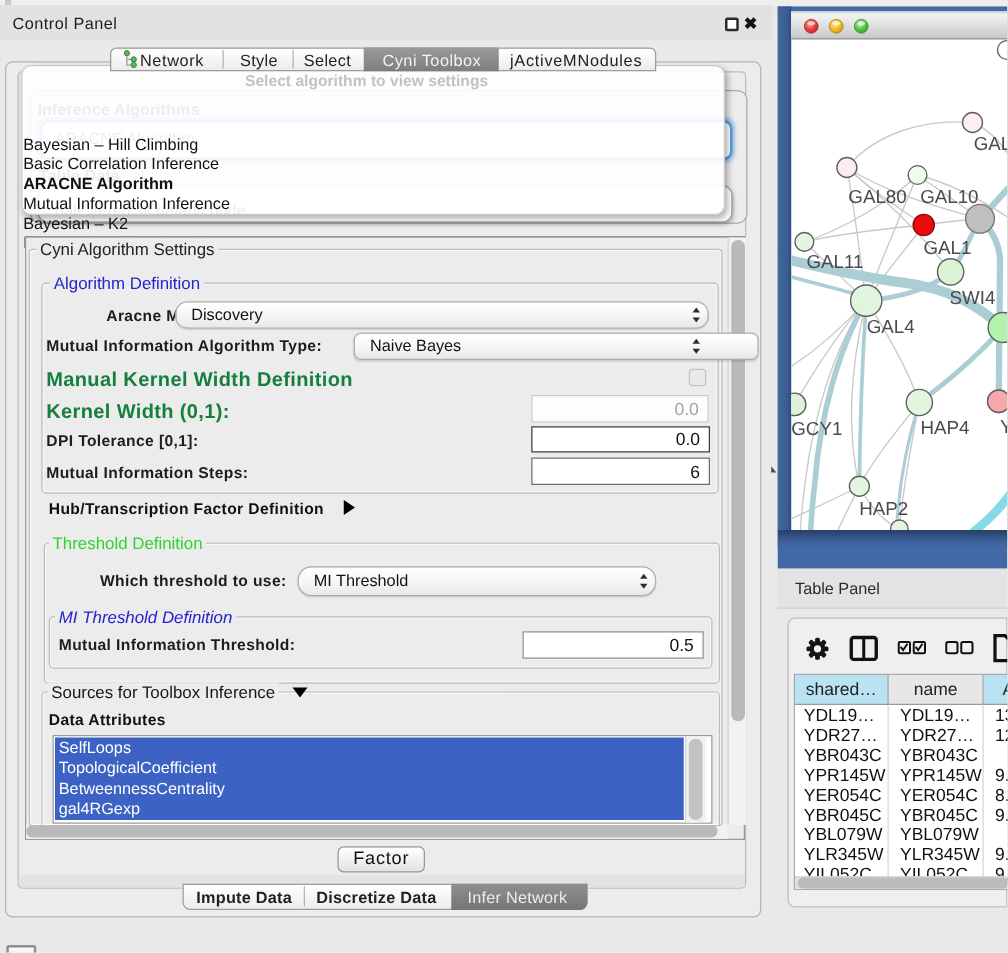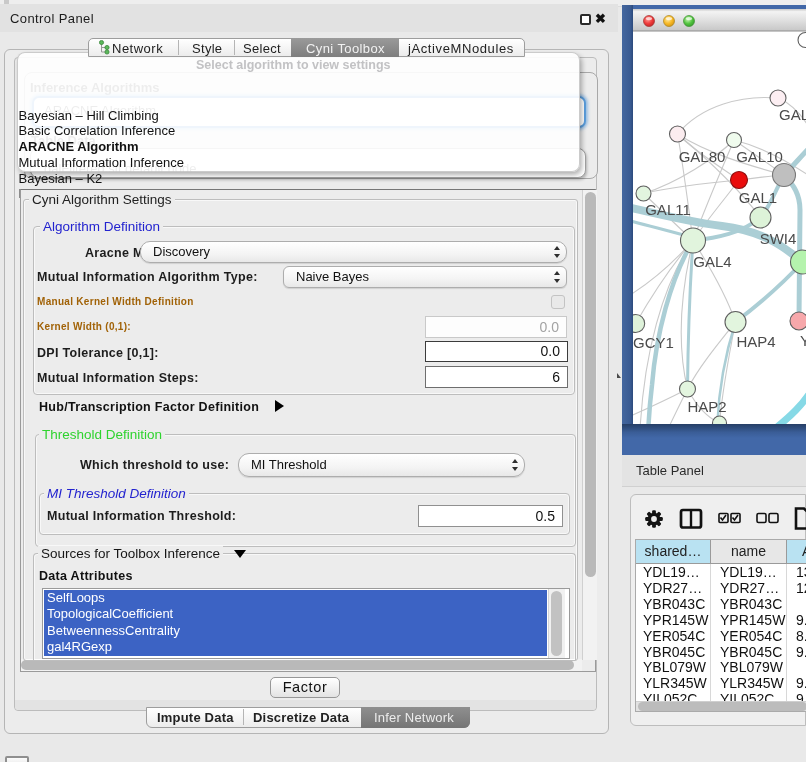--- a/index.html
+++ b/index.html
@@ -1,21 +1,21 @@
 <!DOCTYPE html>
 <html><head>
 <meta charset="utf-8">
 <style>
   html,body{margin:0;padding:0;}
   body{width:806px;height:762px;position:relative;overflow:hidden;
        background:#e9e9e9;font-family:"Liberation Sans",sans-serif;}
   .abs{position:absolute;}
   .lbl{font-size:13px;color:#222;white-space:nowrap;}
   .blbl{font-size:12.5px;font-weight:bold;color:#1d1d1d;white-space:nowrap;letter-spacing:.3px;}
-  .glbl{font-size:10px;font-weight:bold;color:#a16207;white-space:nowrap;letter-spacing:.3px;}
+  .glbl{font-size:16px;font-weight:bold;color:#15803d;white-space:nowrap;letter-spacing:.3px;}
   .combo{position:absolute;border:1px solid #adadad;border-radius:6px;
          background:linear-gradient(#ffffff,#f4f4f4 60%,#e8e8e8);
          box-shadow:0 1px 1px rgba(0,0,0,.12);}
   .combo .txt{position:absolute;left:12px;top:2px;font-size:13px;color:#111;}
   .spin{position:absolute;width:6px;height:12px;}
   .spin:before{content:"";position:absolute;left:0;top:0;
      border-left:3px solid transparent;border-right:3px solid transparent;
      border-bottom:4.5px solid #2e2e2e;}
   .spin:after{content:"";position:absolute;left:0;bottom:0;
      border-left:3px solid transparent;border-right:3px solid transparent;
@@ -89,21 +89,21 @@
 
 <div class="group" style="left:33px;top:226px;width:540px;height:167px;"></div>
 <div class="gcap" style="left:40px;top:219px;color:#2323cf;">Algorithm Definition</div>
 
 <div class="abs blbl" style="left:37px;top:246px;margin-left:48px;">Aracne Mode:</div>
 <div class="combo" style="left:140px;top:241px;width:425px;height:20px;border-radius:10px;">
   <span class="txt">Discovery</span>
     <span class="spin" style="left:413px;top:4px;"></span>
 </div>
 <div class="abs blbl" style="left:37px;top:270px;">Mutual Information Algorithm Type:</div>
-<div class="combo" style="left:283px;top:266px;width:282px;height:20px;">
+<div class="combo" style="left:283px;top:266px;width:282px;height:20px;padding-left:40px;">
   <span class="txt">Naive Bayes</span>
     <span class="spin" style="left:270px;top:4px;"></span>
 </div>
 
 <div class="abs glbl" style="left:37px;top:296px;">Manual Kernel Width Definition</div>
 <div class="abs" style="left:551px;top:295px;width:12px;height:12px;border:1px solid #c3c3c3;border-radius:3px;background:#e9e9e9;"></div>
 
 <div class="abs glbl" style="left:37px;top:321px;">Kernel Width (0,1):</div>
 <div class="field" style="left:425px;top:316px;width:142px;height:22px;border:1px solid #c9c9c9;color:#a3a3a3;background:#fdfdfd;line-height:20px;">0.0</div>
 

